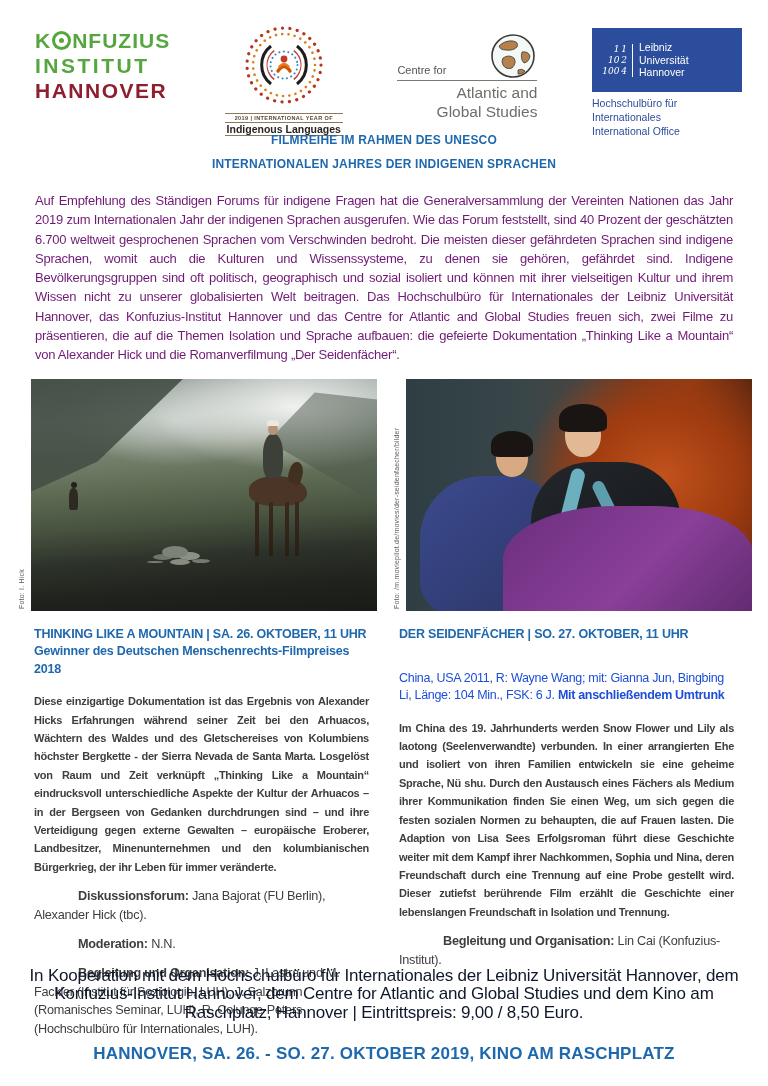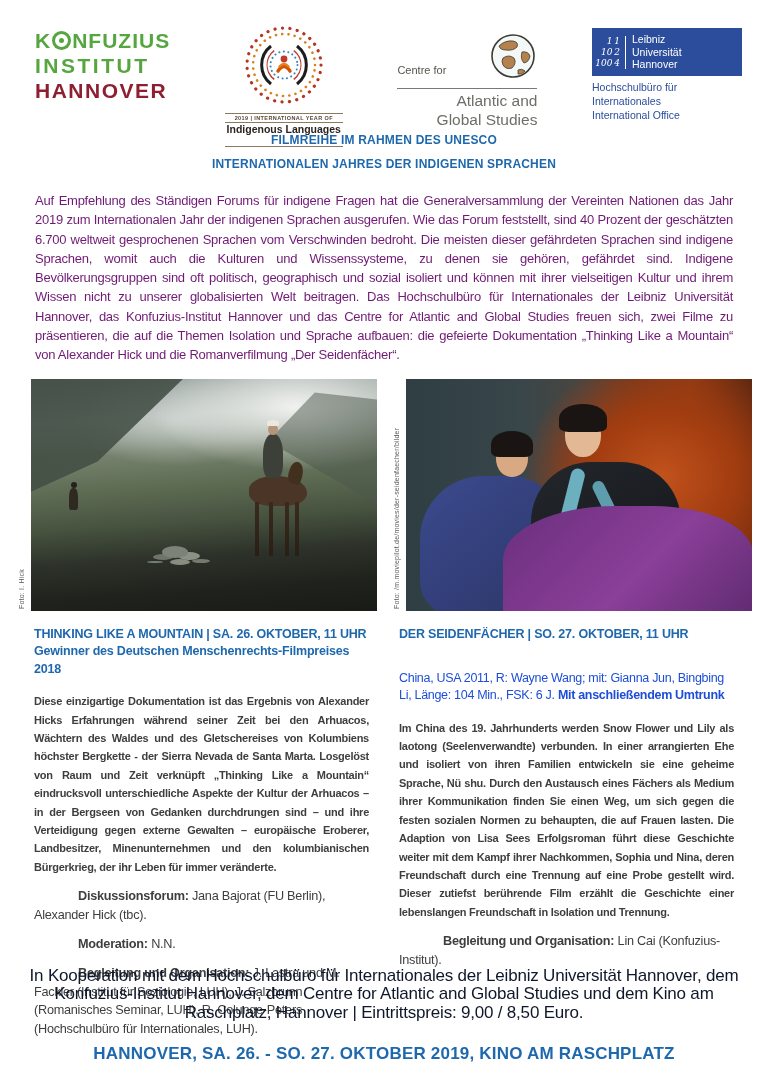--- a/index.html
+++ b/index.html
@@ -20,31 +20,31 @@
                position:relative; display:inline-block; }
   .ki-circle::before { content:""; position:absolute; inset:3px; border-radius:50%; background:#fff; }
   .ki-circle::after  { content:""; position:absolute; inset:7px; border-radius:50%; background:#55a63f; }
   .ki-line2 { color:#55a63f; letter-spacing:2.5px; }
   .ki-line3 { color:#8e1f30; letter-spacing:1.5px; }
 
   
   .iyil { width:118px; text-align:center; margin-top:-4px; }
   .iyil-caption1 { font-size:5.5px; font-weight:bold; color:#5a4632; letter-spacing:.4px;
                    border-top:1px solid #8a7a62; border-bottom:1px solid #8a7a62; padding:1px 0; margin-top:3px; }
-  .iyil-caption2 { font-size:10.5px; font-weight:bold; color:#2a2420; border-bottom:1px solid #8a7a62; padding-bottom:11px; }
+  .iyil-caption2 { font-size:10.5px; font-weight:bold; color:#2a2420; border-bottom:1px solid #8a7a62; padding-bottom:0; }
 
   
   .cags { width:140px; color:#6e6e68; margin-top:4px; }
-  .cags-top { display:flex; align-items:flex-end; justify-content:space-between; border-bottom:1.5px solid #7a7a72; padding-bottom:8px; }
+  .cags-top { display:flex; align-items:flex-end; justify-content:space-between; border-bottom:1.5px solid #7a7a72; padding-bottom:0; }
   .cags-small { font-size:11px; margin-bottom:4px; color:#55554e; }
   .cags-main { font-size:15.5px; text-align:right; line-height:19px; margin-top:2px; color:#6e6e68; }
 
   
   .luh { width:150px; }
-  .luh-box { background:#2b4d9b; display:flex; align-items:center; padding:5px 0; height:48px; }
+  .luh-box { background:#2b4d9b; display:flex; align-items:center; padding:5px 7px; height:64px; }
   .luh-nums { font-family:"DejaVu Serif", serif; font-style:italic; color:#fff; font-size:9px;
               line-height:11px; text-align:right; width:34px; padding-right:5px;
               border-right:1.5px solid #ffffff; margin-right:6px; }
   .luh-boxtext { color:#fff; font-size:10.5px; line-height:12.5px; }
   .luh-sub { color:#2b4d9b; font-size:10.5px; line-height:14px; margin-top:4px; }
 
   
   .doc-title { text-align:center; color:#1e68ae; font-weight:bold; font-size:12px;
                line-height:24px; letter-spacing:.2px; margin-top:8px; }
 

